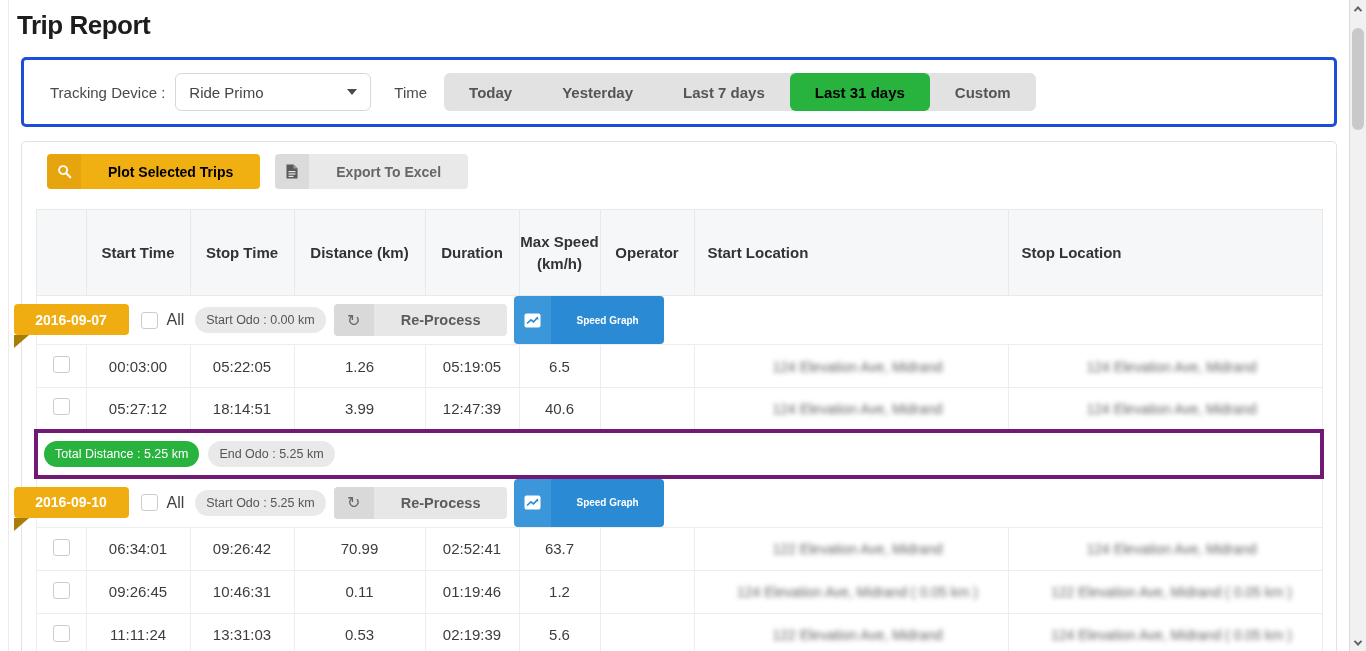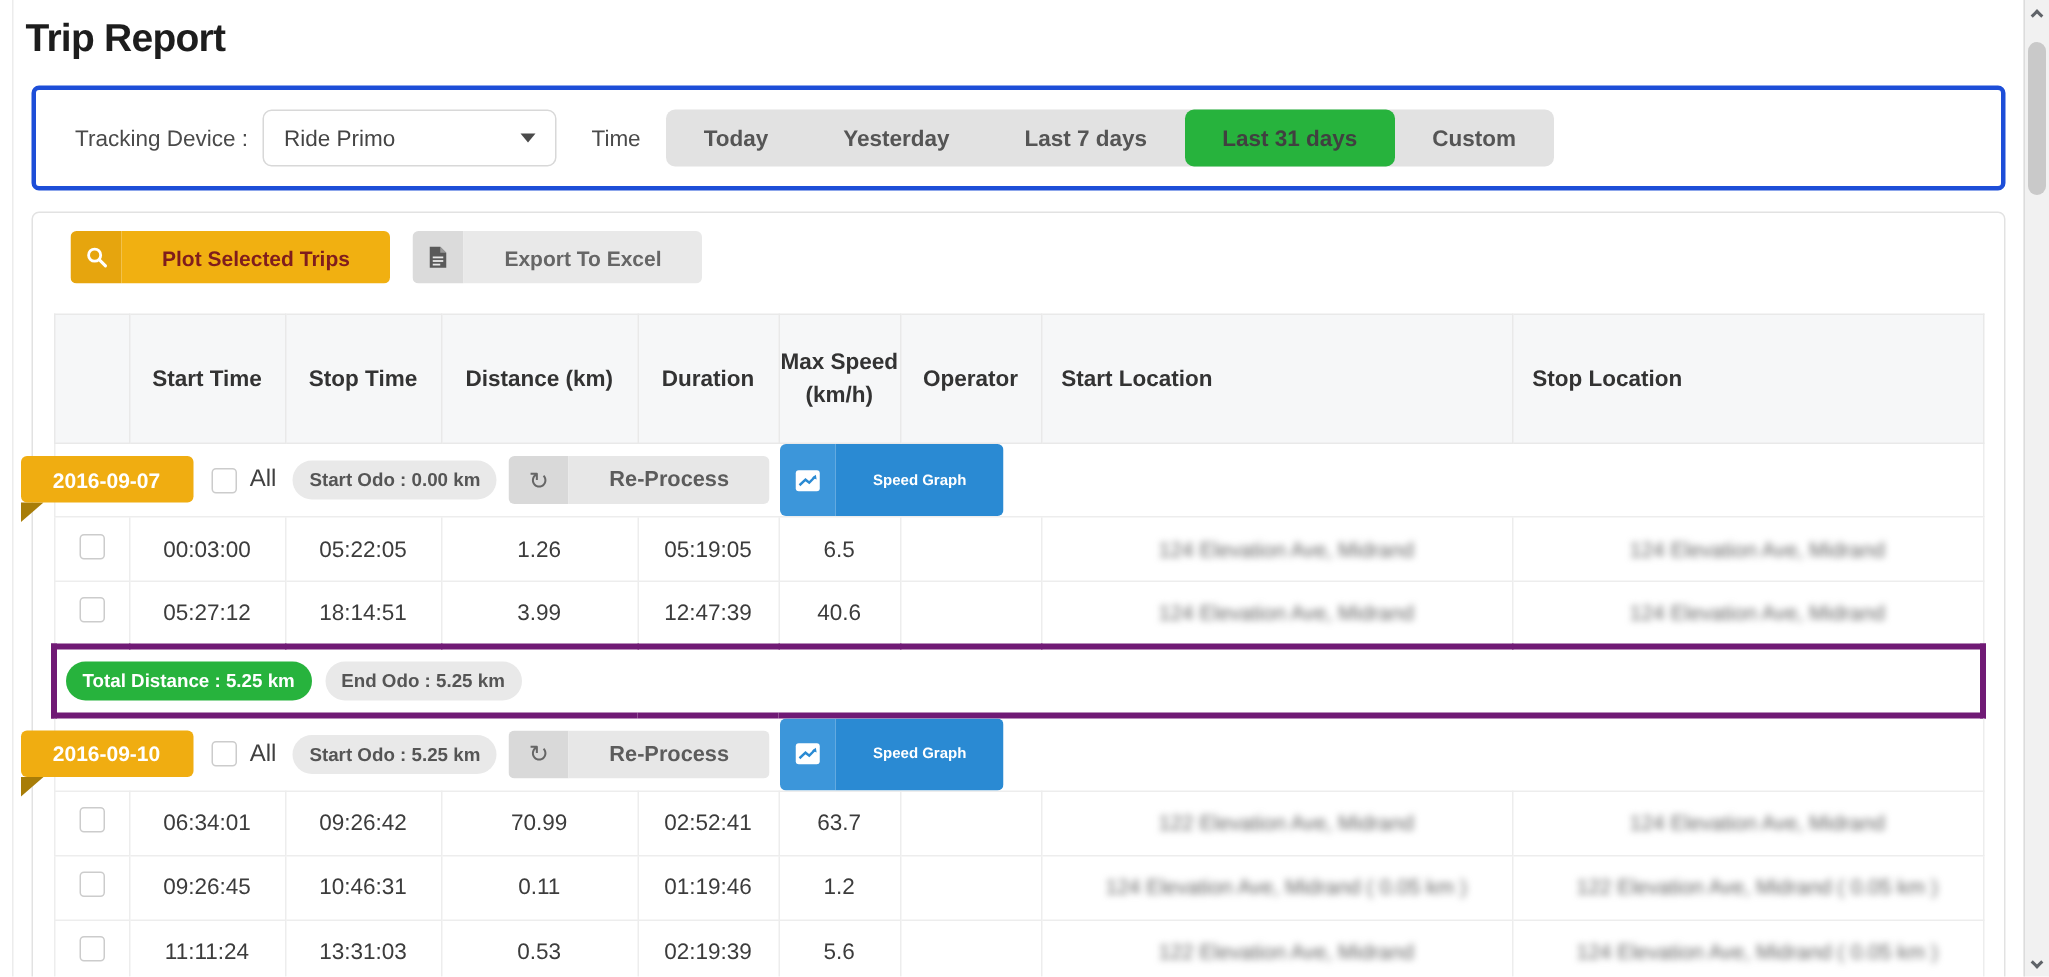--- a/index.html
+++ b/index.html
@@ -18,35 +18,35 @@
   .device-lbl { margin-left:14px; margin-right:10px; }
   .select { width:196px; height:38px; border:1px solid #d8d8d8; border-radius:6px;
             display:flex; align-items:center; justify-content:space-between;
             padding:0 13px; font-size:15px; color:#444; cursor:pointer; background:#fff; }
   .caret { width:0; height:0; border-left:5px solid transparent;
            border-right:5px solid transparent; border-top:6px solid #4a4a4a; }
   .time-lbl { margin:0 17px 0 23px; }
   .btn-group { display:flex; background:#e2e2e2; border-radius:6px; }
   .time-btn { border:none; background:transparent; padding:0 25px; height:38px;
               font-family:inherit; font-size:15px; font-weight:600; color:#555; cursor:pointer; }
-  .time-btn.selected { background:#27b33d; color:#404040; border-radius:6px; }
+  .time-btn.selected { background:#27b33d; color:#000000; border-radius:6px; }
 
   
   .report-panel { margin:14px 12px 0 12px; border:1px solid #e2e2e2; border-radius:5px;
                   padding:12px; height:640px; background:#fff; }
   .report-header { display:flex; align-items:center; margin-left:4px; }
   h2.report-title { font-size:23px; font-weight:700; color:#1d1d1d; letter-spacing:-0.3px; }
 
   .btn-split { display:inline-flex; height:35px; border-radius:4px; overflow:hidden;
                cursor:pointer; font-size:14px; font-weight:700; align-items:stretch; }
   .btn-split .seg { display:flex; align-items:center; justify-content:center; }
   .btn-split .iconseg { width:34px; }
   .btn-plot { margin-left:9px; }
   .btn-plot .iconseg { background:#e6a50e; }
-  .btn-plot .labseg { background:#f1b011; color:#7f1d1d; padding:0 27px; }
+  .btn-plot .labseg { background:#f1b011; color:#000000; padding:0 27px; }
   .btn-export { margin-left:15px; }
   .btn-export .iconseg { background:#dbdbdb; }
   .btn-export .labseg { background:#e9e9e9; color:#666; padding:0 27px; }
 
   
   table.trips { width:100%; border-collapse:collapse; table-layout:fixed; margin-top:20px; }
   th { background:#f6f7f8; border:1px solid #e9e9e9; height:86px; font-size:15px;
        font-weight:700; color:#333; text-align:center; vertical-align:middle; line-height:1.45; }
   th.left, td.left { text-align:left; padding-left:13px; }
   td.cell { border:1px solid #ededed; height:43px; text-align:center; font-size:15px; color:#3c3c3c; background:#fff; }
@@ -57,21 +57,21 @@
   .group-ctrls { display:flex; align-items:center; margin-left:104px; }
   .ribbon { position:absolute; left:-23px; top:8px; width:115px; height:31px; background:#f0ad11;
             border-radius:4px; color:#fff; font-weight:700; font-size:14px;
             display:flex; align-items:center; justify-content:center; z-index:2; }
   .ribbon-fold { position:absolute; left:-23px; top:39px; width:0; height:0;
                  border-top:13px solid #a87d08; border-right:15px solid transparent; z-index:1; }
   .cb { width:17px; height:17px; border:1px solid #ccc; border-radius:3px; background:#fff;
         display:inline-block; cursor:pointer; }
   .all-lbl { font-size:16px; color:#404040; margin:0 11px 0 9px; }
   .badge { display:inline-flex; align-items:center; border-radius:13px; padding:6px 11px;
-           font-size:12.5px; font-weight:700; white-space:nowrap; }
+           font-size:12.5px; font-weight:400; white-space:nowrap; }
   .badge-gray { background:#e9e9e9; color:#555; }
   .badge-green { background:#27b33d; color:#fff; }
   .btn-reprocess { height:32px; margin-left:8px; font-size:14.5px; font-weight:600; }
   .btn-reprocess .iconseg { width:40px; background:#d9d9d9; color:#666;
                             font-family:"DejaVu Sans", sans-serif; font-size:16px; font-weight:400; }
   .btn-reprocess .labseg { background:#e7e7e7; color:#5c5c5c; padding:0 27px; }
   .btn-speedgraph { height:48px; margin-left:7px; font-size:10px; }
   .btn-speedgraph .iconseg { width:37px; background:#3c96da; }
   .btn-speedgraph .labseg { background:#2a8ad3; color:#fff; padding:0 25px; }
 

